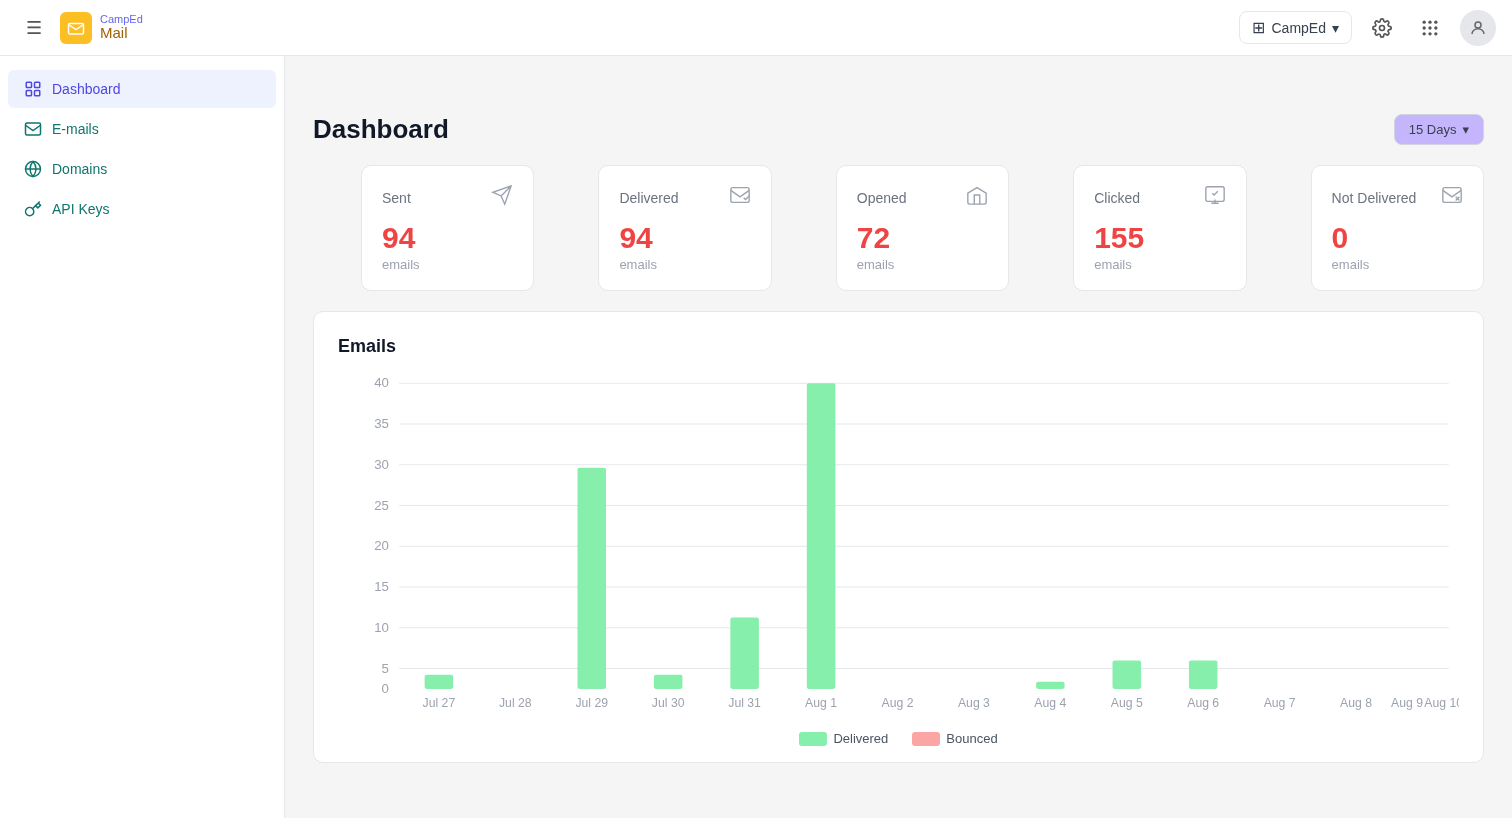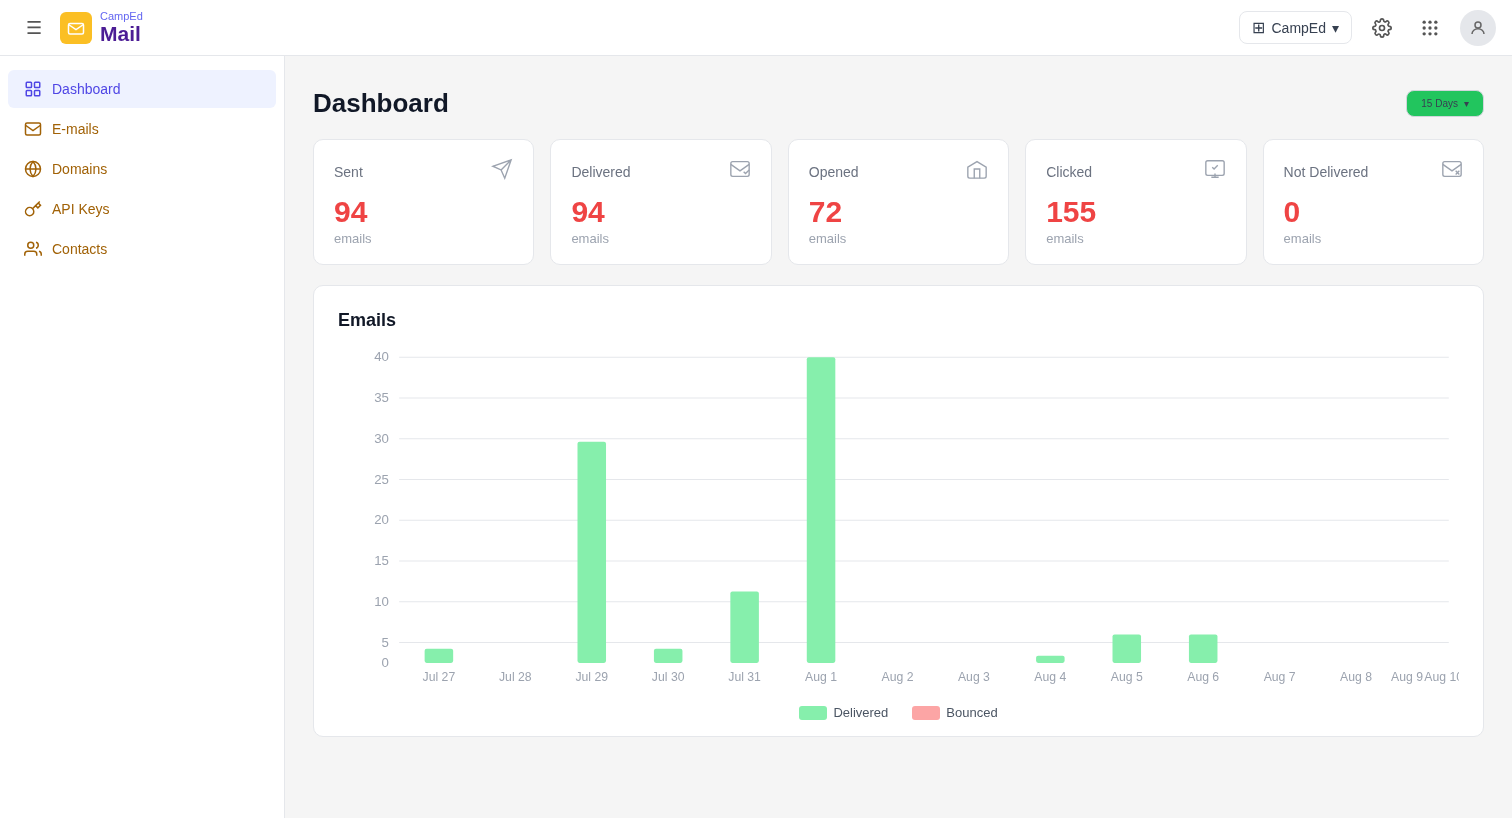--- a/index.html
+++ b/index.html
@@ -11,57 +11,57 @@
       background: #fff; border-bottom: 1px solid #e5e7eb;
       height: 56px; padding: 0 16px; position: fixed; top: 0; left: 0; right: 0; z-index: 100;
     }
     .navbar-left { display: flex; align-items: center; gap: 8px; }
     .hamburger { cursor: pointer; font-size: 18px; color: #555; padding: 6px; }
     .logo { display: flex; align-items: center; gap: 8px; }
     .logo-icon { width: 32px; height: 32px; background: #fbbf24; border-radius: 6px; display: flex; align-items: center; justify-content: center; }
     .logo-icon svg { width: 18px; height: 18px; }
     .logo-text { display: flex; flex-direction: column; line-height: 1.1; }
     .logo-text-top { font-size: 11px; color: #6366f1; font-weight: 500; }
-    .logo-text-bottom { font-size: 21px; font-weight: 700; color: #4c1d95; }
+    .logo-text-bottom { font-size: 15px; font-weight: 400; color: #a16207; }
     .navbar-right { display: flex; align-items: center; gap: 12px; }
     .org-selector { display: flex; align-items: center; gap: 6px; border: 1px solid #e5e7eb; border-radius: 8px; padding: 6px 12px; cursor: pointer; font-size: 14px; color: #374151; background: #fff; }
     .org-icon { font-size: 16px; }
     .nav-icon-btn { width: 36px; height: 36px; border-radius: 8px; display: flex; align-items: center; justify-content: center; cursor: pointer; color: #555; font-size: 18px; border: none; background: transparent; }
     .avatar-btn { width: 36px; height: 36px; border-radius: 50%; background: #e5e7eb; display: flex; align-items: center; justify-content: center; cursor: pointer; }
 
     
-    .layout { display: flex; padding-top: 60px; height: 818px; }
+    .layout { display: flex; padding-top: 86px; height: 818px; }
 
     
     .sidebar {
       width: 285px; background: #fff; border-right: 1px solid #e5e7eb;
       display: flex; flex-direction: column; height: calc(818px - 56px);
       position: fixed; top: 56px; left: 0;
     }
     .sidebar-nav { flex: 1; padding: 12px 0; }
     .sidebar-item {
       display: flex; align-items: center; gap: 10px; padding: 10px 16px;
-      cursor: pointer; font-size: 14px; color: #a16207; border-radius: 6px;
+      cursor: pointer; font-size: 14px; color: #0f766e; border-radius: 6px;
       margin: 2px 8px;
     }
     .sidebar-item.active { background: #eef2ff; color: #4f46e5; font-weight: 500; }
     .sidebar-item svg { width: 18px; height: 18px; flex-shrink: 0; }
     .sidebar-bottom { padding: 12px 0; border-top: 1px solid #e5e7eb; }
 
     
     .main-content { margin-left: 285px; flex: 1; padding: 28px 28px; overflow-y: auto; height: calc(818px - 56px); }
 
     
     .dash-header { display: flex; align-items: center; justify-content: space-between; margin-bottom: 20px; }
     .dash-title { font-size: 26px; font-weight: 700; color: #111827; }
-    .period-selector { display: flex; align-items: center; gap: 6px; border: 1px solid #d1d5db; border-radius: 8px; padding: 7px 14px; cursor: pointer; font-size: 10px; color: #374151; background: #22c55e; }
+    .period-selector { display: flex; align-items: center; gap: 6px; border: 1px solid #d1d5db; border-radius: 8px; padding: 7px 14px; cursor: pointer; font-size: 13px; color: #374151; background: #c4b5fd; }
 
     
     .stat-cards { display: grid; grid-template-columns: repeat(5, 1fr); gap: 16px; margin-bottom: 20px; }
-    .stat-card { background: #fff; border: 1px solid #e5e7eb; border-radius: 10px; padding: 18px 20px; }
+    .stat-card { background: #fff; border: 1px solid #e5e7eb; border-radius: 10px; padding: 18px 20px; margin-left: 48px; }
     .stat-card-header { display: flex; align-items: center; justify-content: space-between; margin-bottom: 12px; }
     .stat-card-label { font-size: 14px; color: #6b7280; }
     .stat-card-icon { color: #9ca3af; font-size: 18px; }
     .stat-card-value { font-size: 30px; font-weight: 700; color: #ef4444; line-height: 1; }
     .stat-card-sub { font-size: 13px; color: #9ca3af; margin-top: 4px; }
 
     
     .chart-card { background: #fff; border: 1px solid #e5e7eb; border-radius: 10px; padding: 24px 24px 16px; }
     .chart-title { font-size: 18px; font-weight: 700; color: #111827; margin-bottom: 16px; }
     .chart-area { position: relative; }
@@ -155,29 +155,20 @@
       </div>
 
 
       <div class="sidebar-item">
         <svg viewBox="0 0 24 24" fill="none" stroke="currentColor" stroke-width="2">
           <path d="M21 2l-2 2m-7.61 7.61a5.5 5.5 0 1 1-7.778 7.778 5.5 5.5 0 0 1 7.777-7.777zm0 0L15.5 7.5m0 0l3 3L22 7l-3-3m-3.5 3.5L19 4"></path>
         </svg>
         <span>API Keys</span>
       </div>
 
-      <div class="sidebar-item">
-        <svg viewBox="0 0 24 24" fill="none" stroke="currentColor" stroke-width="2">
-          <path d="M17 21v-2a4 4 0 0 0-4-4H5a4 4 0 0 0-4 4v2"></path>
-          <circle cx="9" cy="7" r="4"></circle>
-          <path d="M23 21v-2a4 4 0 0 0-3-3.87"></path>
-          <path d="M16 3.13a4 4 0 0 1 0 7.75"></path>
-        </svg>
-        <span>Contacts</span>
-      </div>
     </nav>
   </aside>
 
   <main class="main-content">
 
     <div class="dash-header">
       <h1 class="dash-title">Dashboard</h1>
       <div class="period-selector">
         <span>15 Days</span>
         <span>▾</span>

